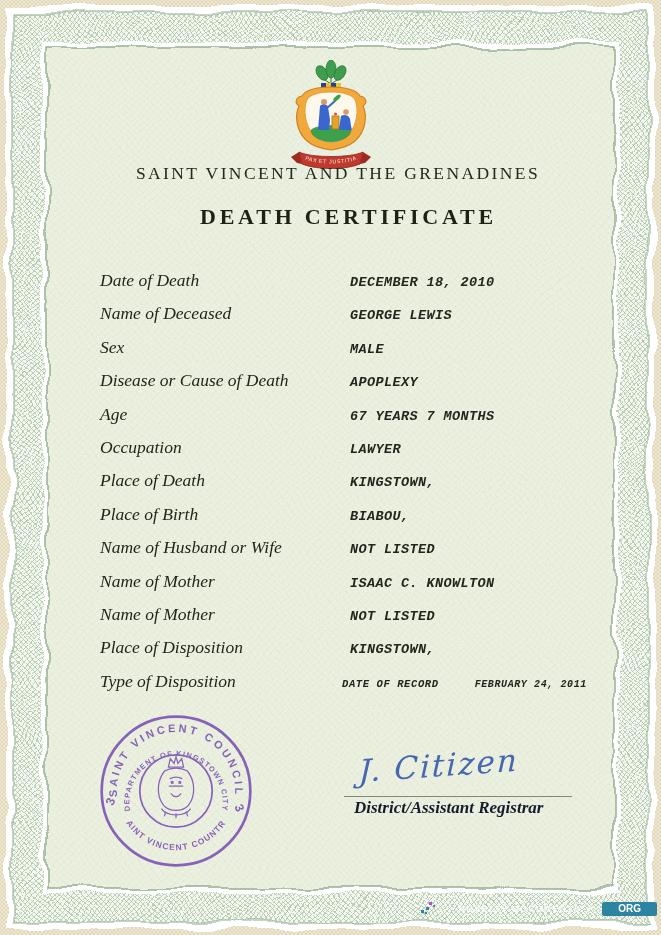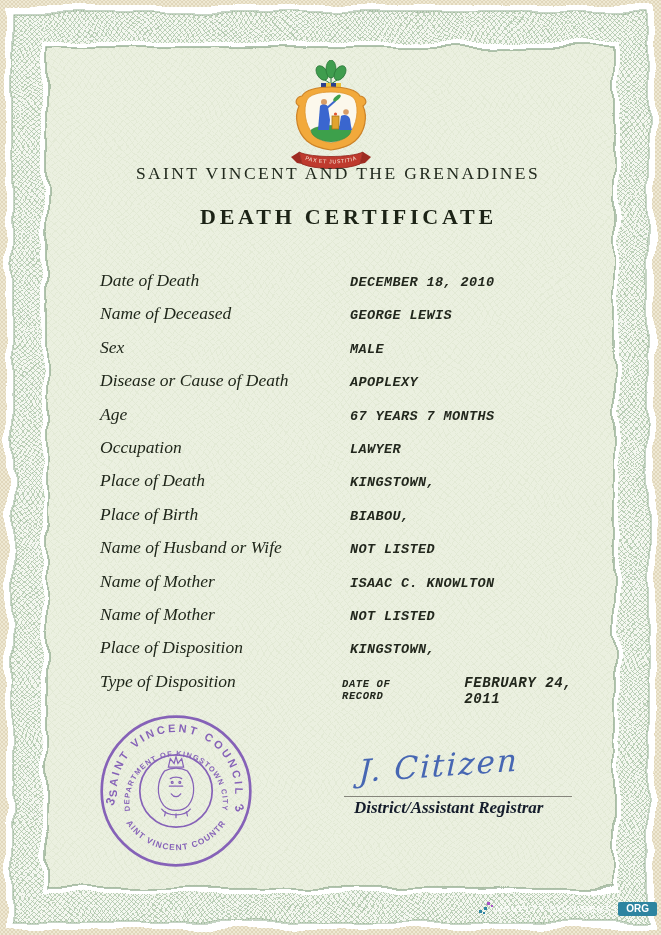--- a/index.html
+++ b/index.html
@@ -26,21 +26,21 @@
   .row { display:flex; align-items:baseline; height:33.4px; }
   .label { flex:0 0 242px; font-size:17.5px; color:#1d2418; }
   .value {
     font-family:"Liberation Mono", monospace; font-weight:700;
     font-size:13.5px; letter-spacing:0.4px; color:#22271d;
     white-space:nowrap;
     margin-left:8px;
   }
   .value-record { display:flex; align-items:baseline; }
   .rec-label { font-family:"Liberation Mono", monospace; font-weight:700; font-size:10.5px; letter-spacing:0.6px; color:#22271d; }
-  .rec-value { font-family:"Liberation Mono", monospace; font-weight:700; font-size:14px; letter-spacing:0.6px; color:#22271d; margin-left:36px; }
+  .rec-value { font-family:"Liberation Mono", monospace; font-weight:700; font-size:10px; letter-spacing:0.6px; color:#22271d; margin-left:36px; }
 
   .stamp { position:absolute; left:95px; top:710px; width:162px; height:162px; opacity:0.92; }
   .st-line { fill:none; stroke:#7e57b5; }
   .st-arc  { font-family:"Liberation Sans", sans-serif; font-weight:700; font-size:11.5px; letter-spacing:3px;  fill:#7e57b5; }
   .st-arc2 { font-family:"Liberation Sans", sans-serif; font-weight:700; font-size:7.8px;  letter-spacing:1.2px; fill:#7e57b5; }
   .st-arc3 { font-family:"Liberation Sans", sans-serif; font-weight:700; font-size:8.8px;  letter-spacing:1.2px; fill:#7e57b5; }
   .st-num  { font-family:"Liberation Sans", sans-serif; font-weight:700; font-size:13px; fill:#7e57b5; }
 
   .sig-block { position:absolute; left:344px; top:742px; width:250px; }
   .sig-name {
@@ -48,28 +48,28 @@
     font-size:31px; color:#4767b3; letter-spacing:2px;
     transform:rotate(-4deg) skewX(-6deg); transform-origin:left bottom;
     margin-left:14px; height:52px; line-height:58px;
   }
   .sig-line { width:228px; border-top:1.6px solid #85857b; margin-top:2px; }
   .sig-title {
     font-size:17px; font-style:italic; font-weight:700; color:#141c2b;
     margin-left:10px; margin-top:1px;
   }
 
-  .watermark { position:absolute; right:4px; top:901px; display:flex; align-items:center; gap:0; }
+  .watermark { position:absolute; right:4px; top:901px; display:flex; align-items:center; gap:21px; }
   .wm-text {
     font-family:"Liberation Sans", sans-serif; font-weight:700; font-size:9px;
     letter-spacing:1.2px; color:rgba(255,255,255,0.78);
   }
   .wm-badge {
     font-family:"Liberation Sans", sans-serif; font-weight:700; font-size:10px;
-    color:#fff; background:#2d84a0; padding:1px 8px 2px; border-radius:2px;
+    color:#fff; background:#2d84a0; padding:1px 16px 2px; border-radius:2px;
   }
 </style>
 </head>
 <body>
 
 <div class="page">
 
   <svg class="border-art" width="661" height="935" viewBox="0 0 661 935" aria-hidden="true">
     <defs>
       <pattern id="hatch" width="4" height="4" patternUnits="userSpaceOnUse">

